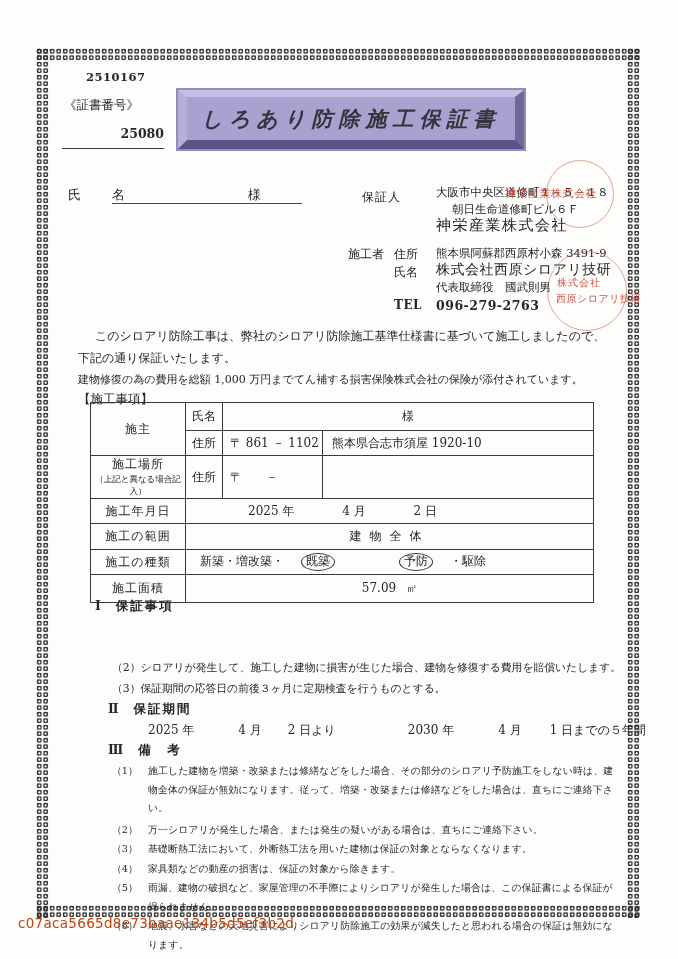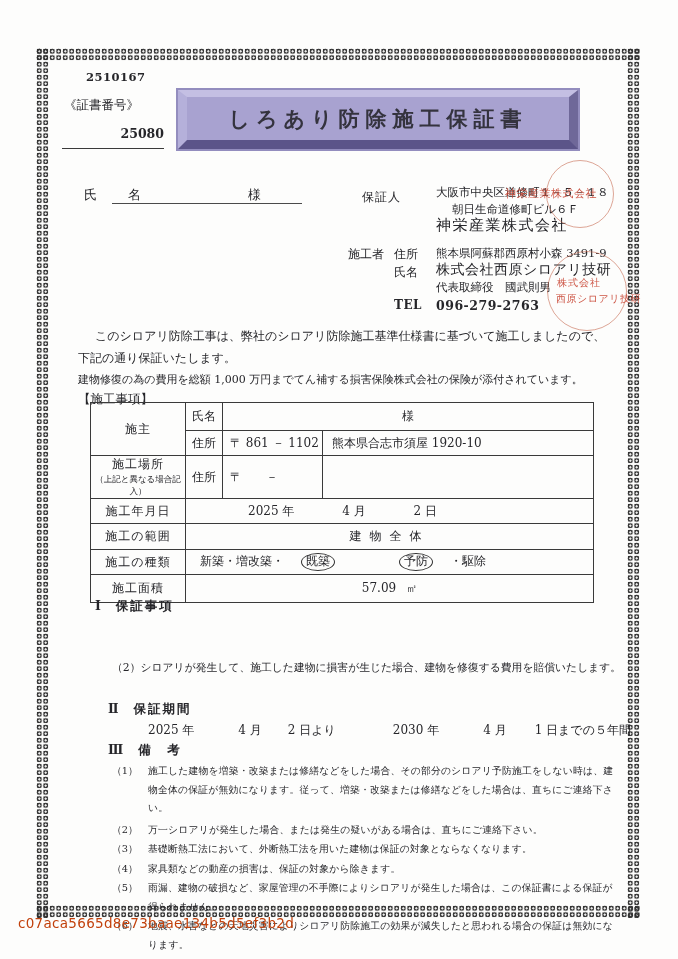--- a/index.html
+++ b/index.html
@@ -19,28 +19,28 @@
   .band-left{left:36px;top:48px;width:13px;height:870px;}
   .band-right{left:627px;top:48px;width:13px;height:870px;}
 
   .abs{position:absolute;white-space:nowrap;}
 
   .doc-number{left:86px;top:70px;font-size:11.5px;font-weight:bold;letter-spacing:0.5px;}
   .cert-label{left:64px;top:97px;font-size:12.5px;}
   .cert-number{left:62px;top:126px;width:102px;text-align:right;font-size:12.5px;font-weight:bold;
     border-bottom:1.5px solid #3a3a3a;padding-bottom:7px;}
 
-  .plaque-outer{left:176px;top:88px;width:404px;height:63px;background:#938dbe;padding:2px;box-sizing:border-box;}
+  .plaque-outer{left:176px;top:88px;width:350px;height:63px;background:#938dbe;padding:2px;box-sizing:border-box;font-style:italic;}
   .plaque{width:100%;height:100%;box-sizing:border-box;background:#a8a2d0;
     border-style:solid;border-width:7px 9px 9px 9px;
     border-color:#c4bfe3 #6f6899 #5b5489 #b5b0da;
     display:flex;align-items:center;justify-content:center;}
   .plaque-title{font-size:21px;font-weight:bold;letter-spacing:6px;color:#34333e;}
 
-  .name-label{left:84px;top:186px;font-size:13px;letter-spacing:9px;}
+  .name-label{left:68px;top:186px;font-size:13px;letter-spacing:9px;}
   .name-line{left:112px;top:172px;width:190px;height:31px;border-bottom:1.5px solid #4a4a4a;}
   .name-suffix{left:248px;top:186px;font-size:13px;}
 
   .guar-label{left:362px;top:189px;font-size:12px;letter-spacing:1px;}
   .guar-addr1{left:436px;top:185px;font-size:11.5px;}
   .guar-addr2{left:452px;top:202px;font-size:11.5px;}
   .guar-company{left:436px;top:216px;font-size:15px;letter-spacing:1.5px;}
 
   .stamp-circle{position:absolute;border:1.5px solid rgba(193,92,66,0.55);border-radius:50%;z-index:5;}
   .stamp1{left:546px;top:160px;width:66px;height:66px;}
@@ -86,21 +86,21 @@
   .sec-num{display:inline-block;}
   .sec-name{display:inline-block;margin-left:15px;letter-spacing:2px;}
   .w-item1{left:112px;top:619px;font-size:10.8px;}
   .w-note{left:132px;top:640px;font-size:10.8px;border-bottom:1px solid #333;padding-bottom:1px;}
   .w-item2{left:112px;top:661px;font-size:10.8px;}
   .w-item3{left:112px;top:682px;font-size:10.8px;}
 
   .secII-title{left:108px;top:701px;font-size:12.5px;font-weight:bold;}
   .period-line{left:148px;top:722px;font-size:12px;}
   .period-line span{display:inline-block;}
-  .pp1{margin-left:44px;} .pp2{margin-left:26px;} .pp3{margin-left:57px;}
+  .pp1{margin-left:44px;} .pp2{margin-left:26px;} .pp3{margin-left:72px;}
   .pp4{margin-left:44px;} .pp5{margin-left:28px;}
 
   .secIII-title{left:108px;top:742px;font-size:12.5px;font-weight:bold;}
   .remarks{position:absolute;left:112px;top:762px;width:507px;}
   .ritem{display:flex;margin-bottom:1px;}
   .ritem.first{margin-bottom:3px;}
   .rnum{width:36px;flex-shrink:0;font-size:9.8px;line-height:18.5px;}
   .rtext{flex:1;font-size:9.8px;line-height:18.5px;white-space:normal;letter-spacing:0.2px;}
 
   .footer-hash{left:18px;top:915px;font-family:"DejaVu Sans", sans-serif;font-size:13.5px;
@@ -207,20 +207,21 @@
         <span>57.09</span><span class="unit">㎡</span>
       </td>
     </tr>
   </tbody>
     </table>
 
   <div class="abs secI-title">
     <span class="sec-num">Ⅰ</span><span class="sec-name">保証事項</span>
   </div>
   <div class="abs w-item2">（2）シロアリが発生して、施工した建物に損害が生じた場合、建物を修復する費用を賠償いたします。</div>
+  <div class="abs w-item3">（3）保証期間の応答日の前後３ヶ月に定期検査を行うものとする。</div>
 
   <div class="abs secII-title">
     <span class="sec-num">Ⅱ</span><span class="sec-name">保証期間</span>
   </div>
   <div class="abs period-line">
     <span>2025 年</span><span class="pp1">4 月</span><span class="pp2">2 日より</span><span class="pp3">2030 年</span><span class="pp4">4 月</span><span class="pp5">1 日までの５年間</span>
   </div>
 
   <div class="abs secIII-title">
     <span class="sec-num">Ⅲ</span><span class="sec-name">備　考</span>

